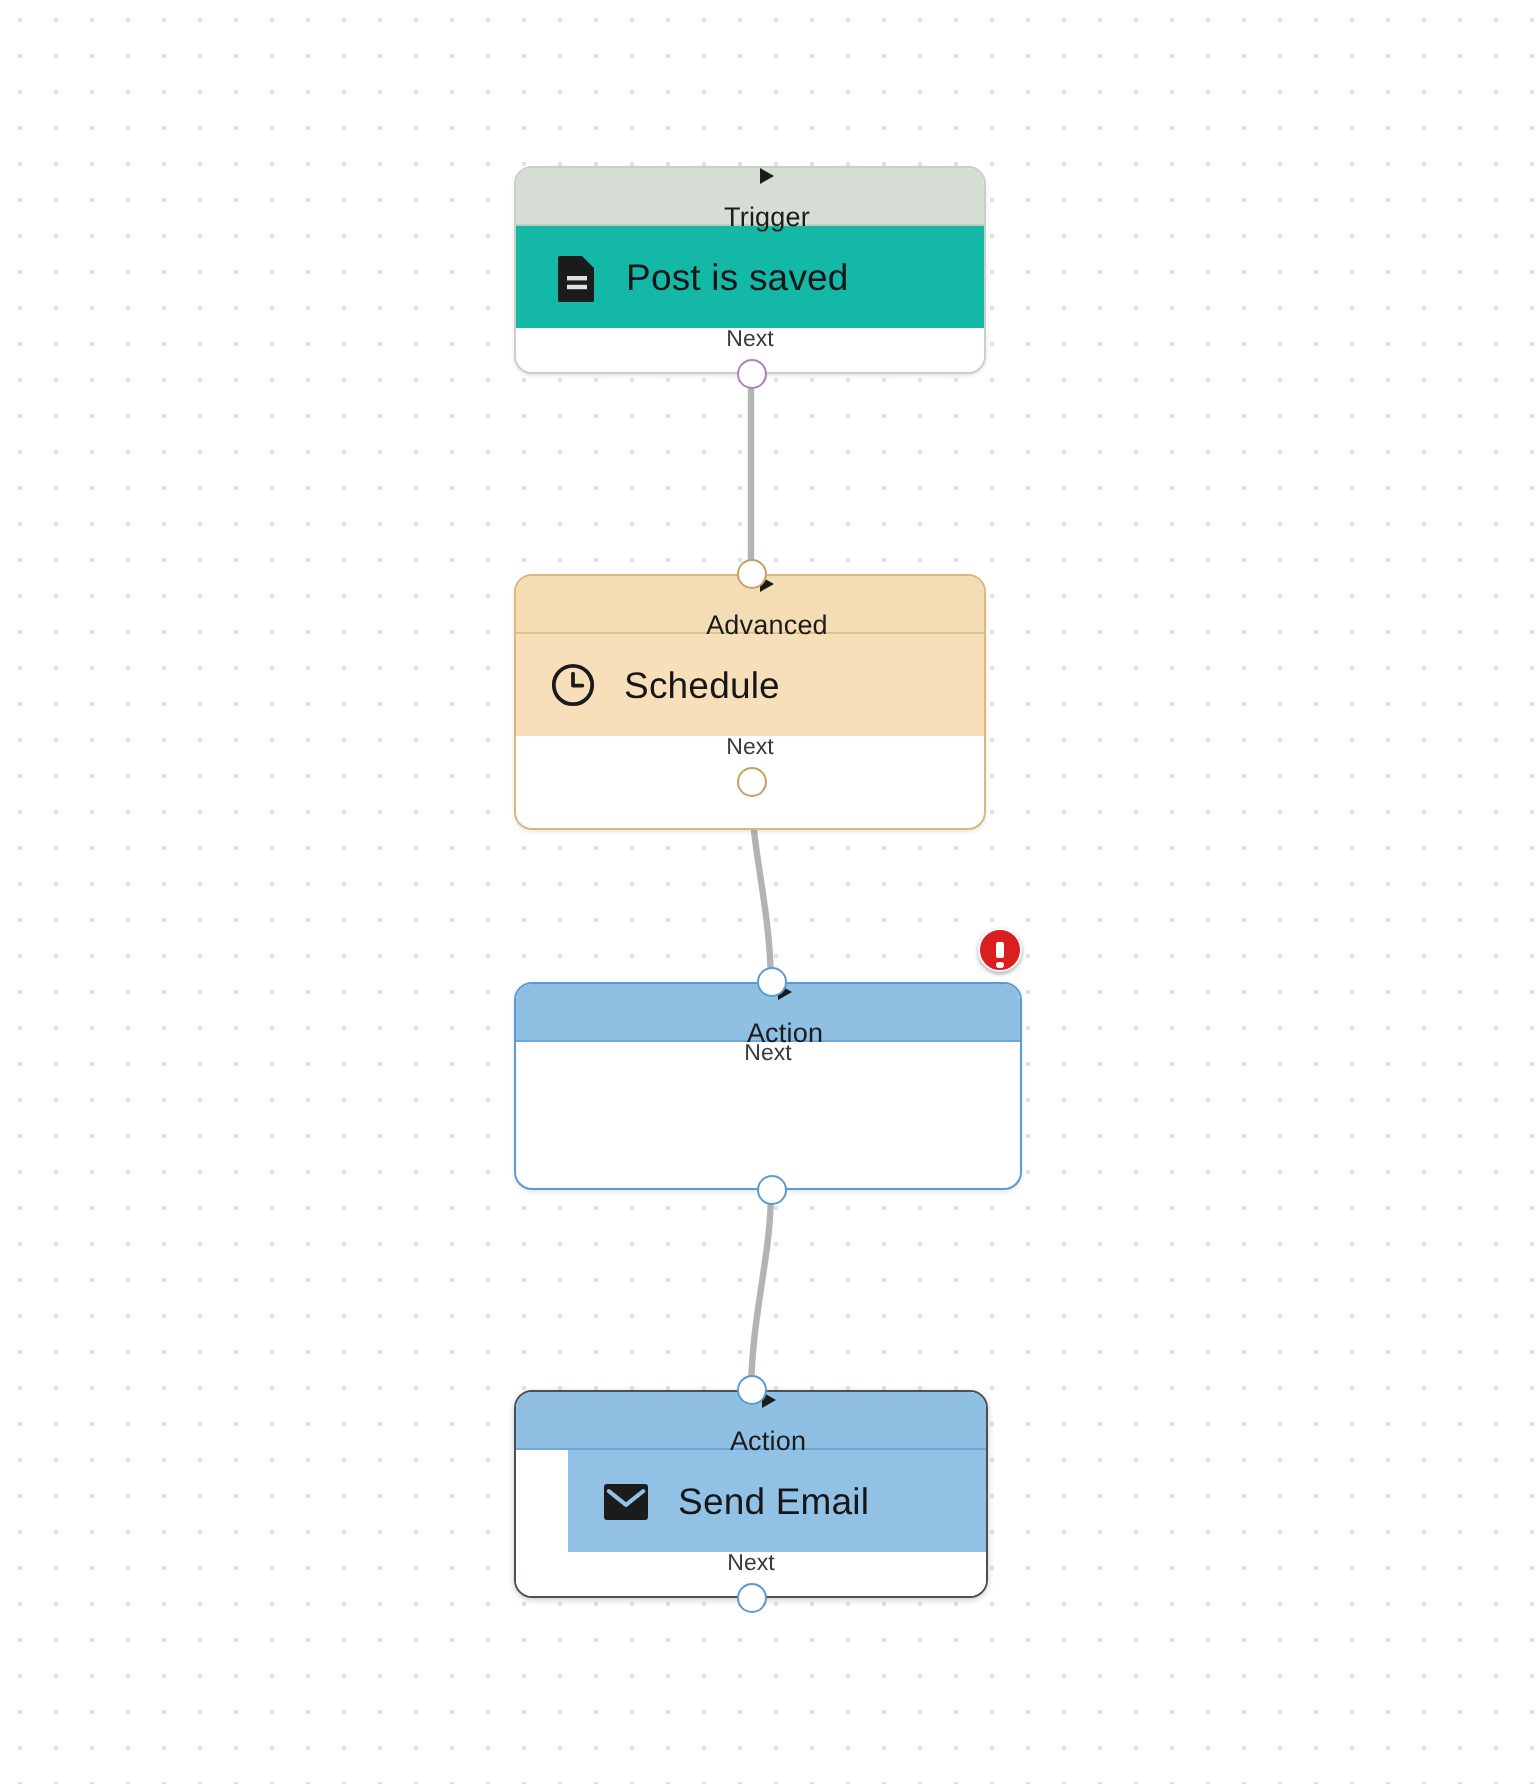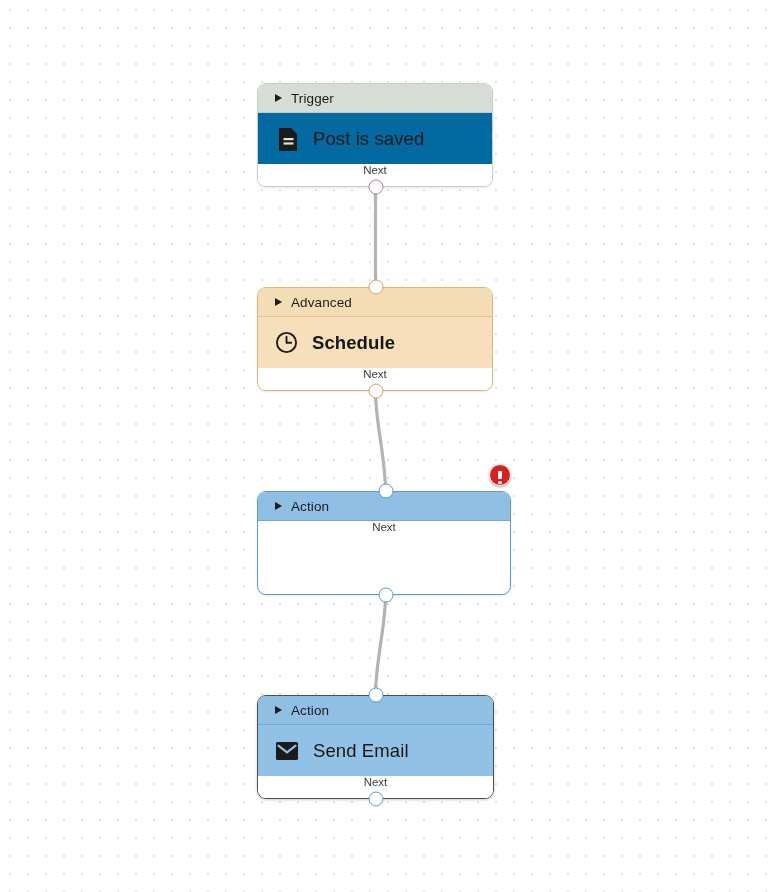--- a/index.html
+++ b/index.html
@@ -41,20 +41,21 @@
 
   .node-head {
     display: flex;
     align-items: center;
     gap: 9px;
     height: 29px;
     padding: 0 0 0 17px;
     font-size: 13.5px;
     color: #1b1b1b;
     letter-spacing: .1px;
+    flex-direction: column;
   }
 
   .tri {
     width: 0; height: 0;
     border-left: 7px solid #1b1b1b;
     border-top: 4.6px solid transparent;
     border-bottom: 4.6px solid transparent;
     flex: none;
   }
 
@@ -84,45 +85,45 @@
     color: #3a3a3a;
   }
 
   
   .n-trigger {
     left: 257px; top: 83px; width: 236px; height: 104px;
     border: 1px solid #c9cfc9;
     box-shadow: 0 1px 2px rgba(0,0,0,.10);
   }
   .n-trigger .node-head { background: #d5ddd5; border-bottom: 1px solid #c3ccc3; }
-  .n-trigger .node-body { background: #0369a1; padding-left: 20px; }
+  .n-trigger .node-body { background: #14b8a6; padding-left: 20px; }
 
   .n-advanced {
-    left: 257px; top: 287px; width: 236px; height: 104px;
+    left: 257px; top: 287px; width: 236px; height: 128px;
     border: 1px solid #d9b87e;
     box-shadow: 0 1px 2px rgba(0,0,0,.10);
   }
   .n-advanced .node-head { background: #f4ddb4; border-bottom: 1px solid #e0c391; }
-  .n-advanced .node-body { background: #f7e0b9; font-weight: bold; }
+  .n-advanced .node-body { background: #f7e0b9; }
 
   .n-action1 {
     left: 257px; top: 491px; width: 254px; height: 104px;
     border: 1px solid #5a9bd4;
     box-shadow: 0 1px 2px rgba(0,0,0,.10);
   }
   .n-action1 .node-head { background: #90bfe4; border-bottom: 1px solid #6ea8d6; }
   .n-action1 .node-body { background: #92c1e6; }
 
   .n-action2 {
     left: 257px; top: 695px; width: 237px; height: 104px;
     border: 1.6px solid #4b5055;
     box-shadow: 0 1px 3px rgba(0,0,0,.20);
   }
   .n-action2 .node-head { background: #90bfe4; border-bottom: 1px solid #6ea8d6; }
-  .n-action2 .node-body { background: #92c1e6; }
+  .n-action2 .node-body { background: #92c1e6; margin-left: 26px; }
 
   
   .port {
     position: absolute;
     width: 15px; height: 15px;
     border-radius: 50%;
     background: #ffffff;
     transform: translate(-50%, -50%);
   }
   .port.purple { border: 1.8px solid #a884b8; }

